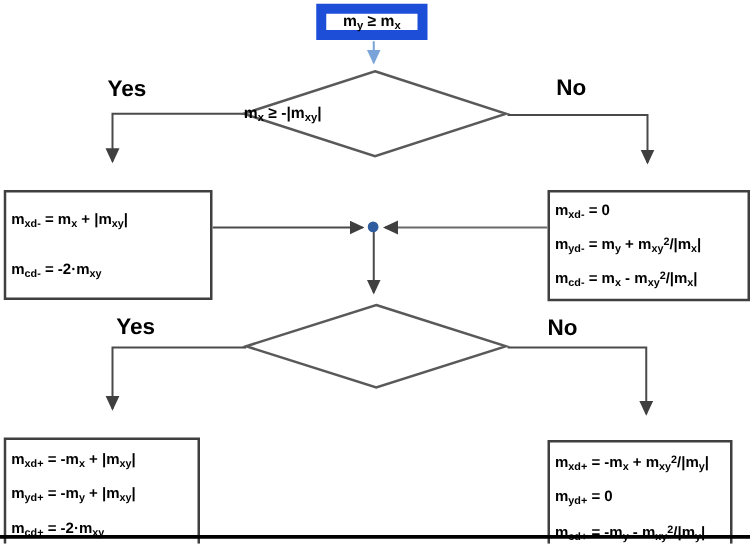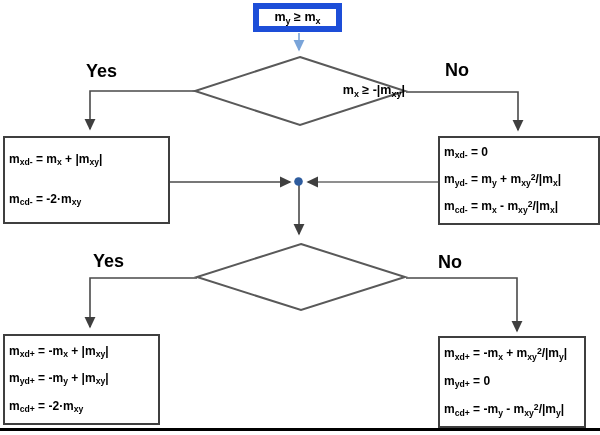--- a/index.html
+++ b/index.html
@@ -4,31 +4,31 @@
 <style>
   html,body{margin:0;padding:0;background:#ffffff;}
   .stage{
     position:relative;width:600px;height:435px;background:#ffffff;overflow:hidden;
     font-family:"Liberation Sans",sans-serif;color:#000;
   }
   .layer{position:absolute;left:0;top:0;}
   .node{position:absolute;box-sizing:border-box;background:#ffffff;border:2px solid #3f3f3f;}
   .start-box{
     display:flex;align-items:center;justify-content:center;
-    border:6px solid #1d4ed8;font-weight:bold;font-size:12.5px;
+    border:8px solid #1d4ed8;font-weight:bold;font-size:12.5px;
   }
   .formula-box{
     display:flex;flex-direction:column;justify-content:space-around;
-    padding:2px 4px;font-weight:bold;font-size:12px;line-height:1;
+    padding:2px 4px;font-weight:bold;font-size:12px;line-height:1;margin-top:16px;
   }
   .fline{white-space:nowrap;}
   .sub{font-size:0.72em;vertical-align:-0.28em;}
   .sup{font-size:0.72em;vertical-align:0.40em;}
   .diamond-label{
-    position:absolute;text-align:right;font-weight:bold;font-size:12.5px;line-height:1;
+    position:absolute;text-align:left;font-weight:bold;font-size:12.5px;line-height:1;
   }
   .branch-label{position:absolute;font-weight:bold;font-size:18px;line-height:1;}
   .bottom-rule{position:absolute;left:0;top:428px;width:600px;height:3px;background:#000;}
 </style>
 </head>
 <body>
 
 <div class="stage">
 
   <svg class="layer" width="600" height="435" viewBox="0 0 600 435">

